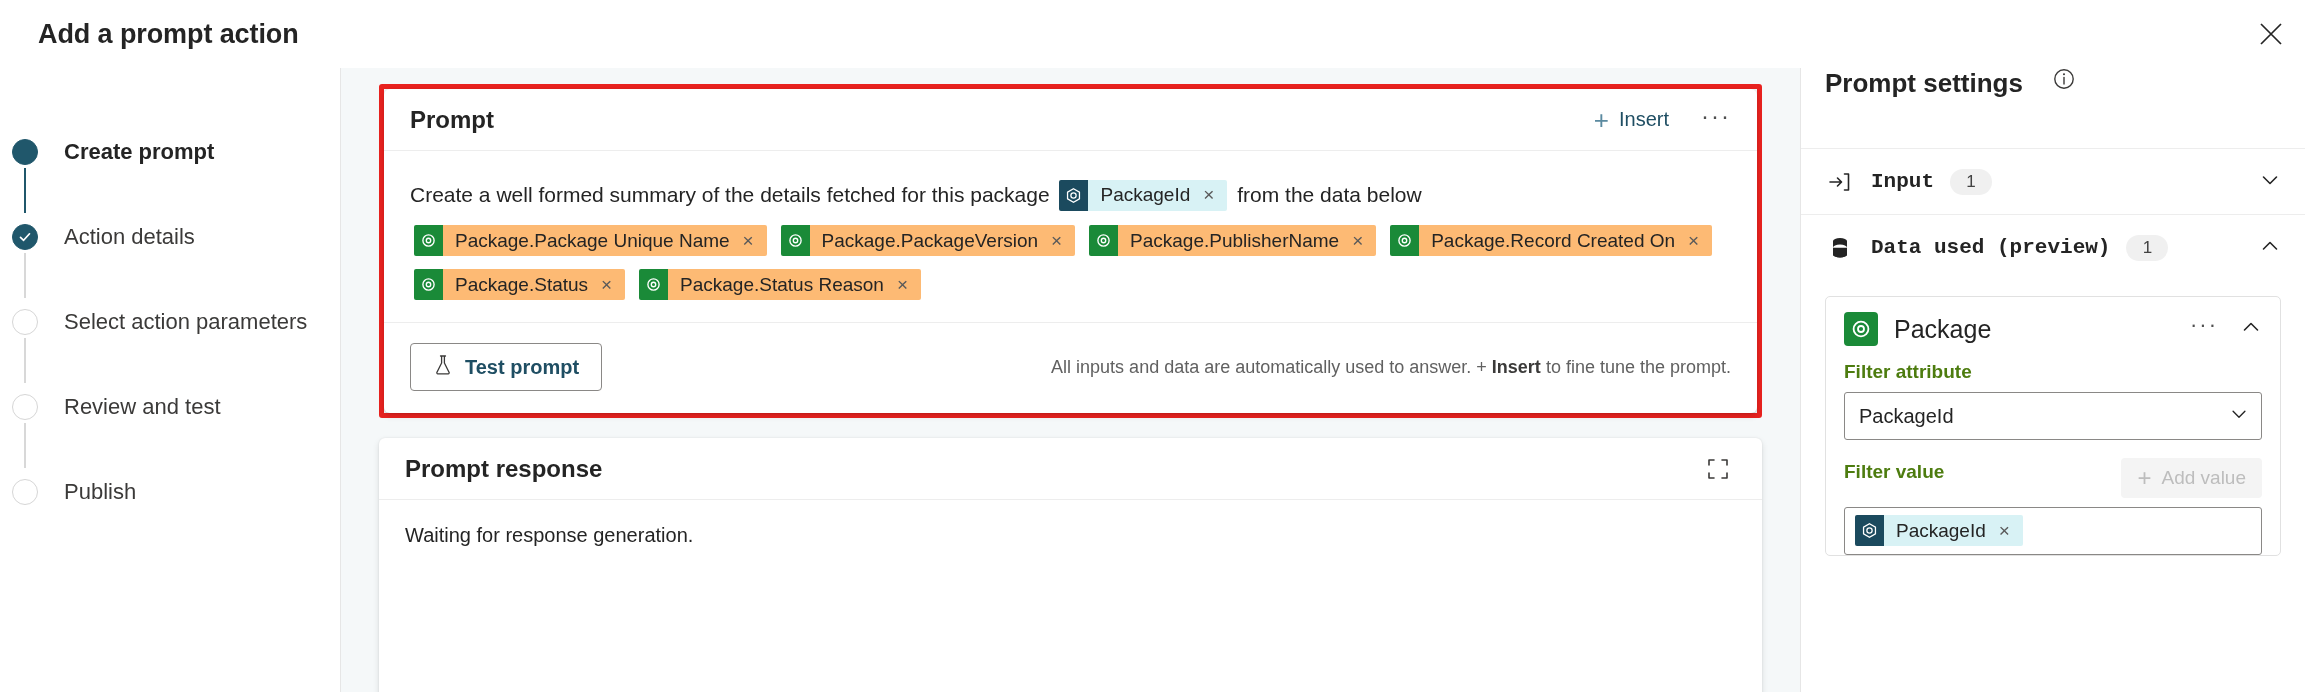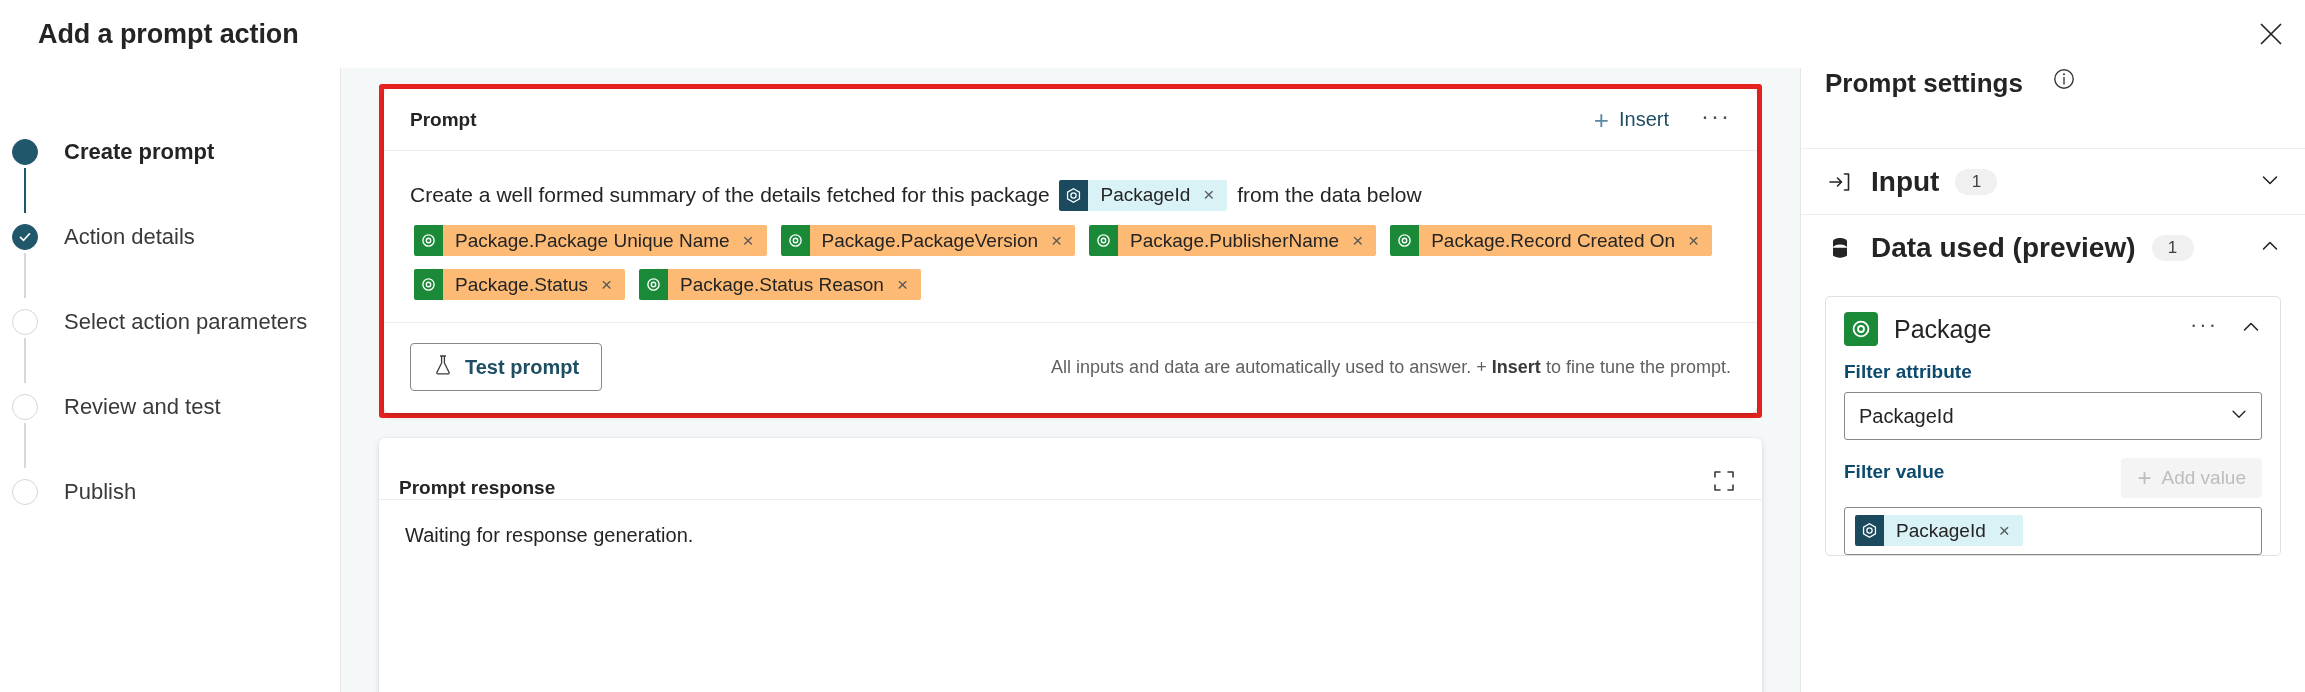--- a/index.html
+++ b/index.html
@@ -120,21 +120,21 @@
   }
   .card-head {
     display: flex;
     align-items: center;
     height: 62px;
     padding: 0 26px 0 26px;
     border-bottom: 1px solid #ededed;
     box-sizing: border-box;
   }
   .card-title {
-    font-size: 19px;
+    font-size: 24px;
     font-weight: 600;
     color: #242424;
   }
   .card-head-spacer { flex: 1; }
   .insert-btn {
     display: flex;
     align-items: center;
     gap: 10px;
     font-size: 20px;
     color: #1f4e63;
@@ -230,23 +230,23 @@
   .footer-hint {
     font-size: 18px;
     color: #616161;
     white-space: nowrap;
   }
   .footer-hint b { font-weight: 700; color: #3b3a39; }
 
   
   .resp-head {
     display: flex;
-    align-items: flex-end;
+    align-items: center;
     height: 62px;
-    padding: 0 20px;
+    padding: 0 26px;
     border-bottom: 1px solid #ededed;
     box-sizing: border-box;
   }
   .expand-btn {
     width: 36px; height: 36px;
     display: flex; align-items: center; justify-content: center;
     cursor: pointer;
   }
   .resp-body {
     padding: 24px 26px;
@@ -289,23 +289,24 @@
   }
   .section-icon {
     width: 30px;
     display: flex;
     align-items: center;
     justify-content: center;
     flex: 0 0 auto;
     margin-right: 16px;
   }
   .section-label {
-    font-size: 28px;
+    font-size: 21px;
     font-weight: 600;
     color: #242424;
+    font-family: Liberation Mono, monospace;
   }
   .count-badge {
     margin-left: 16px;
     min-width: 24px;
     height: 26px;
     padding: 0 9px;
     border-radius: 13px;
     background: #f0f0f0;
     color: #424242;
     font-size: 17px;
@@ -351,21 +352,21 @@
     letter-spacing: 2px;
     line-height: 1;
     padding-bottom: 8px;
     margin-right: 22px;
     cursor: pointer;
   }
   .field-block { padding: 0 18px 0 18px; }
   .field-label {
     font-size: 19px;
     font-weight: 700;
-    color: #0c4a6e;
+    color: #4d7c0f;
     margin-bottom: 9px;
     display: block;
   }
   .select-box {
     height: 48px;
     border: 1px solid #8a8886;
     border-radius: 3px;
     background: #ffffff;
     display: flex;
     align-items: center;

